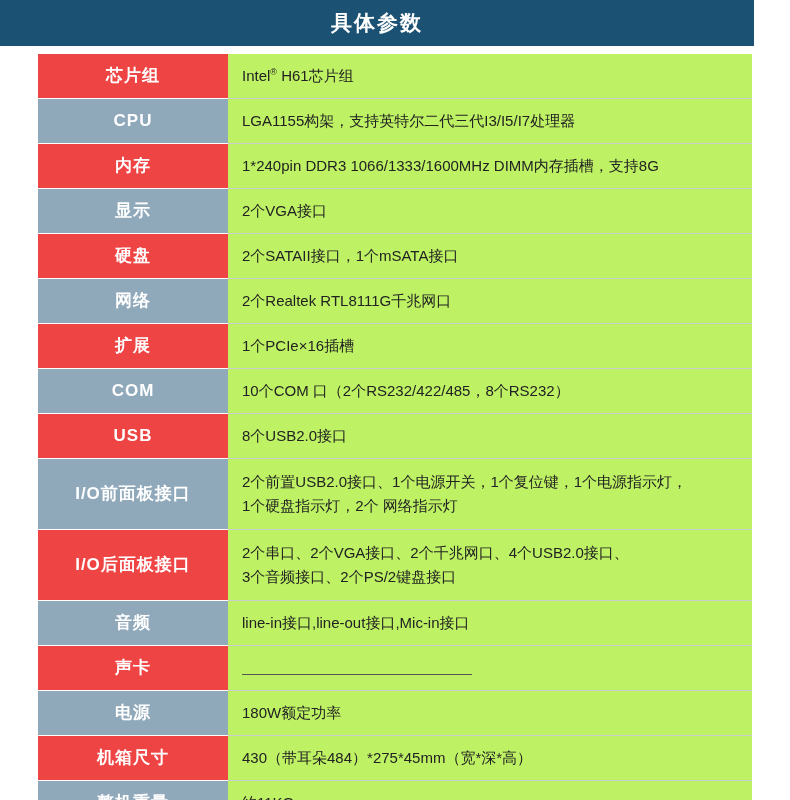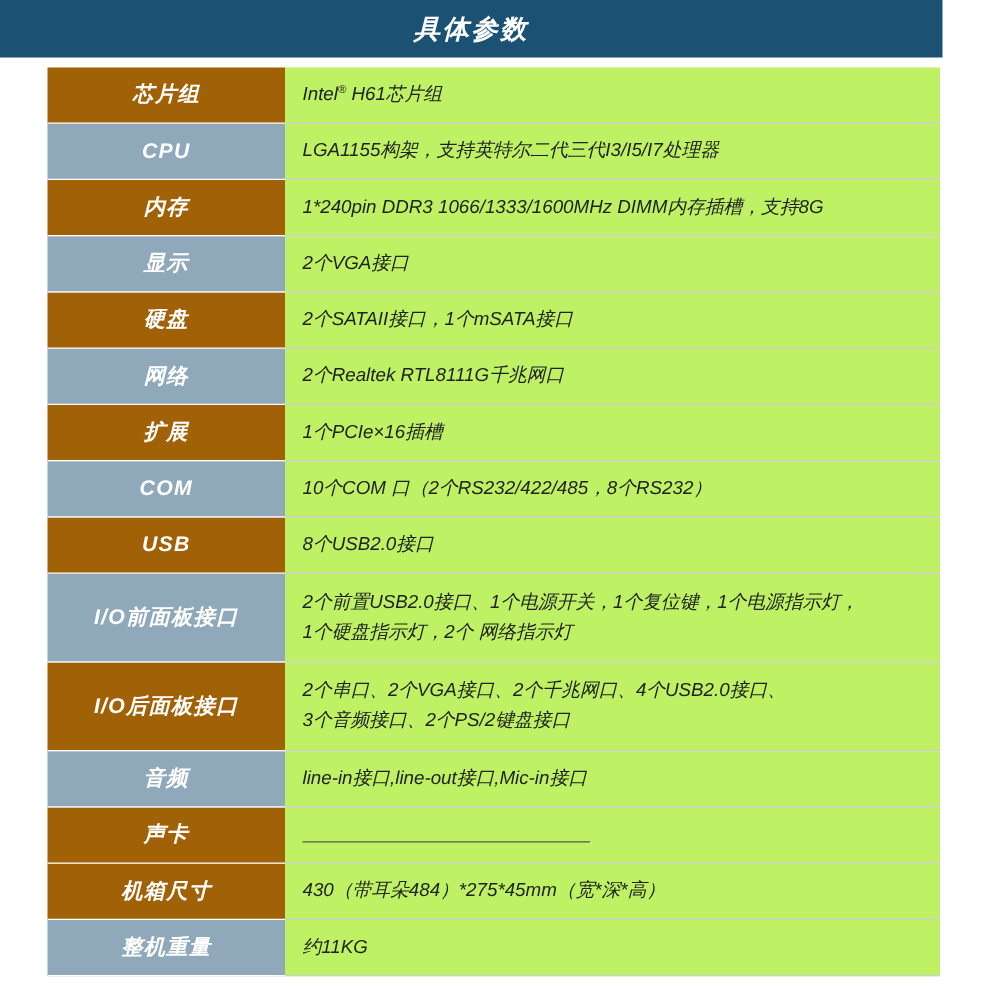--- a/index.html
+++ b/index.html
@@ -12,21 +12,20 @@
     height: 800px;
     font-family: "Liberation Sans", sans-serif;
     color: #1a1a1a;
     overflow: hidden;
   }
   .sheet {
     width: 754px;
     height: 800px;
     position: relative;
     background: #ffffff;
-    font-style: italic;
   }
   .title-bar {
     height: 46px;
     background: #1b5273;
     color: #ffffff;
     display: flex;
     align-items: center;
     justify-content: center;
     font-size: 21px;
     font-weight: bold;
@@ -49,21 +48,21 @@
     width: 190px;
     text-align: center;
     color: #ffffff;
     font-size: 17px;
     font-weight: bold;
     letter-spacing: 1px;
     border-bottom: 1px solid #ffffff;
     line-height: 1.35;
   }
   td.label.dark {
-    background: #a16207;
+    background: #ef4444;
   }
   td.label.light {
     background: #8fa9bb;
     text-align: center;
   }
   td.value {
     background: #bef264;
     border-bottom: 1px solid #c9ced2;
     padding: 6px 0 6px 14px;
     font-size: 15px;
@@ -172,20 +171,26 @@
           <td class="label light">音频</td>
           <td class="value">
             <span class="line">line-in接口,line-out接口,Mic-in接口</span>
           </td>
         </tr>
         <tr class="r-h1">
           <td class="label dark">声卡</td>
           <td class="value"><span class="rule"></span></td>
         </tr>
         <tr class="r-h1">
+          <td class="label light">电源</td>
+          <td class="value">
+            <span class="line">180W额定功率</span>
+          </td>
+        </tr>
+        <tr class="r-h1">
           <td class="label dark">机箱尺寸</td>
           <td class="value">
             <span class="line">430（带耳朵484）*275*45mm（宽*深*高）</span>
           </td>
         </tr>
         <tr class="r-h1">
           <td class="label light">整机重量</td>
           <td class="value">
             <span class="line">约11KG</span>
           </td>

